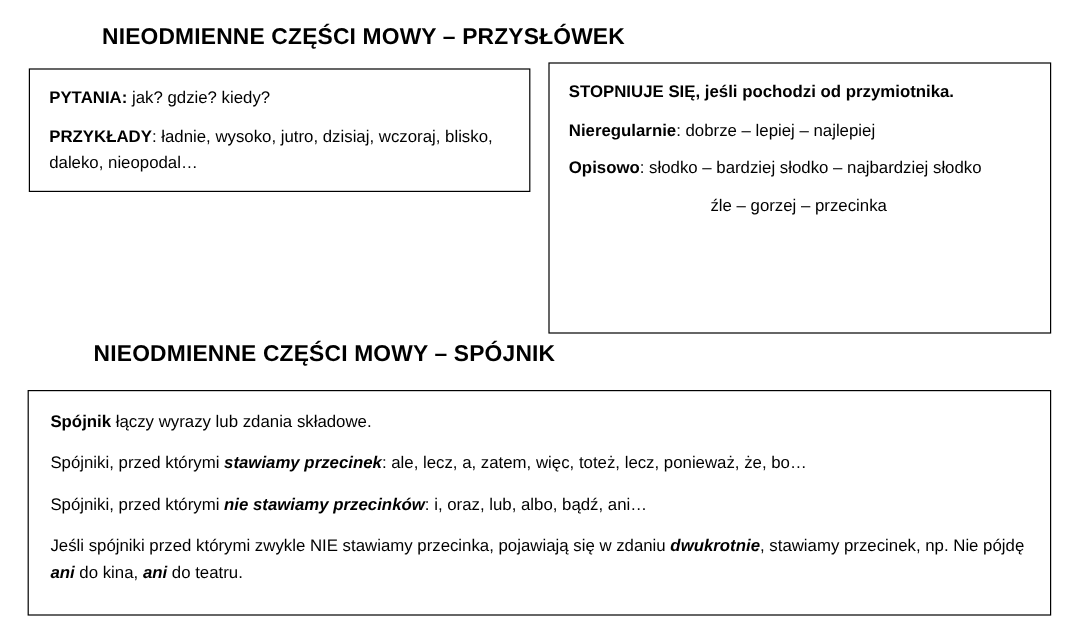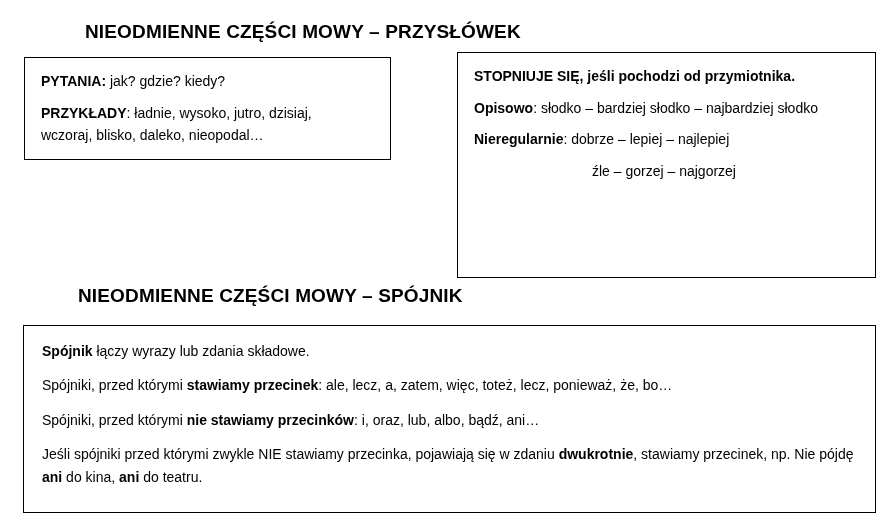--- a/index.html
+++ b/index.html
@@ -43,21 +43,21 @@
   
   .info-box {
     position: absolute;
     border: 1.6px solid #000000;
     box-sizing: border-box;
     background: #ffffff;
   }
   #box-adverb-basics {
     left: 24px;
     top: 57px;
-    width: 367px;
+    width: 418px;
     height: 103px;
     padding: 12px 28px 10px 16px;
   }
   #box-adverb-gradation {
     left: 457px;
     top: 52px;
     width: 419px;
     height: 226px;
     padding: 12px 16px 10px 16px;
   }
@@ -87,20 +87,21 @@
   }
   #box-conjunction .para {
     margin-bottom: 12px;
     line-height: 1.6;
   }
   #box-conjunction .para:last-child {
     margin-bottom: 0;
   }
   .emph {
     font-weight: bold;
+    font-style: italic;
   }
 </style>
 </head>
 <body>
 
 <div class="page">
 
   <div class="section-heading" id="heading-adverb">NIEODMIENNE CZĘŚCI MOWY – PRZYSŁÓWEK</div>
 
   <div class="info-box" id="box-adverb-basics">
@@ -115,28 +116,28 @@
   </div>
 
   <div class="info-box" id="box-adverb-gradation">
 
     <p class="para">
       <span class="lead">STOPNIUJE SIĘ, jeśli pochodzi od przymiotnika.</span>
     </p>
 
 
     <p class="para">
+      <span class="lead">Nieregularnie</span><span>: dobrze – lepiej – najlepiej</span>
+    </p>
+
+    <p class="para">
       <span class="lead">Opisowo</span><span>: słodko – bardziej słodko – najbardziej słodko</span>
     </p>
 
-    <p class="para">
-      <span class="lead">Nieregularnie</span><span>: dobrze – lepiej – najlepiej</span>
-    </p>
-
-    <p class="para para-indent">źle – gorzej – najgorzej</p>
+    <p class="para para-indent">źle – gorzej – przecinka</p>
   </div>
 
   <div class="section-heading" id="heading-conjunction">NIEODMIENNE CZĘŚCI MOWY – SPÓJNIK</div>
 
   <div class="info-box" id="box-conjunction">
 
     <p class="para">
       <span class="lead">Spójnik</span><span> łączy wyrazy lub zdania składowe.</span>
     </p>
 

